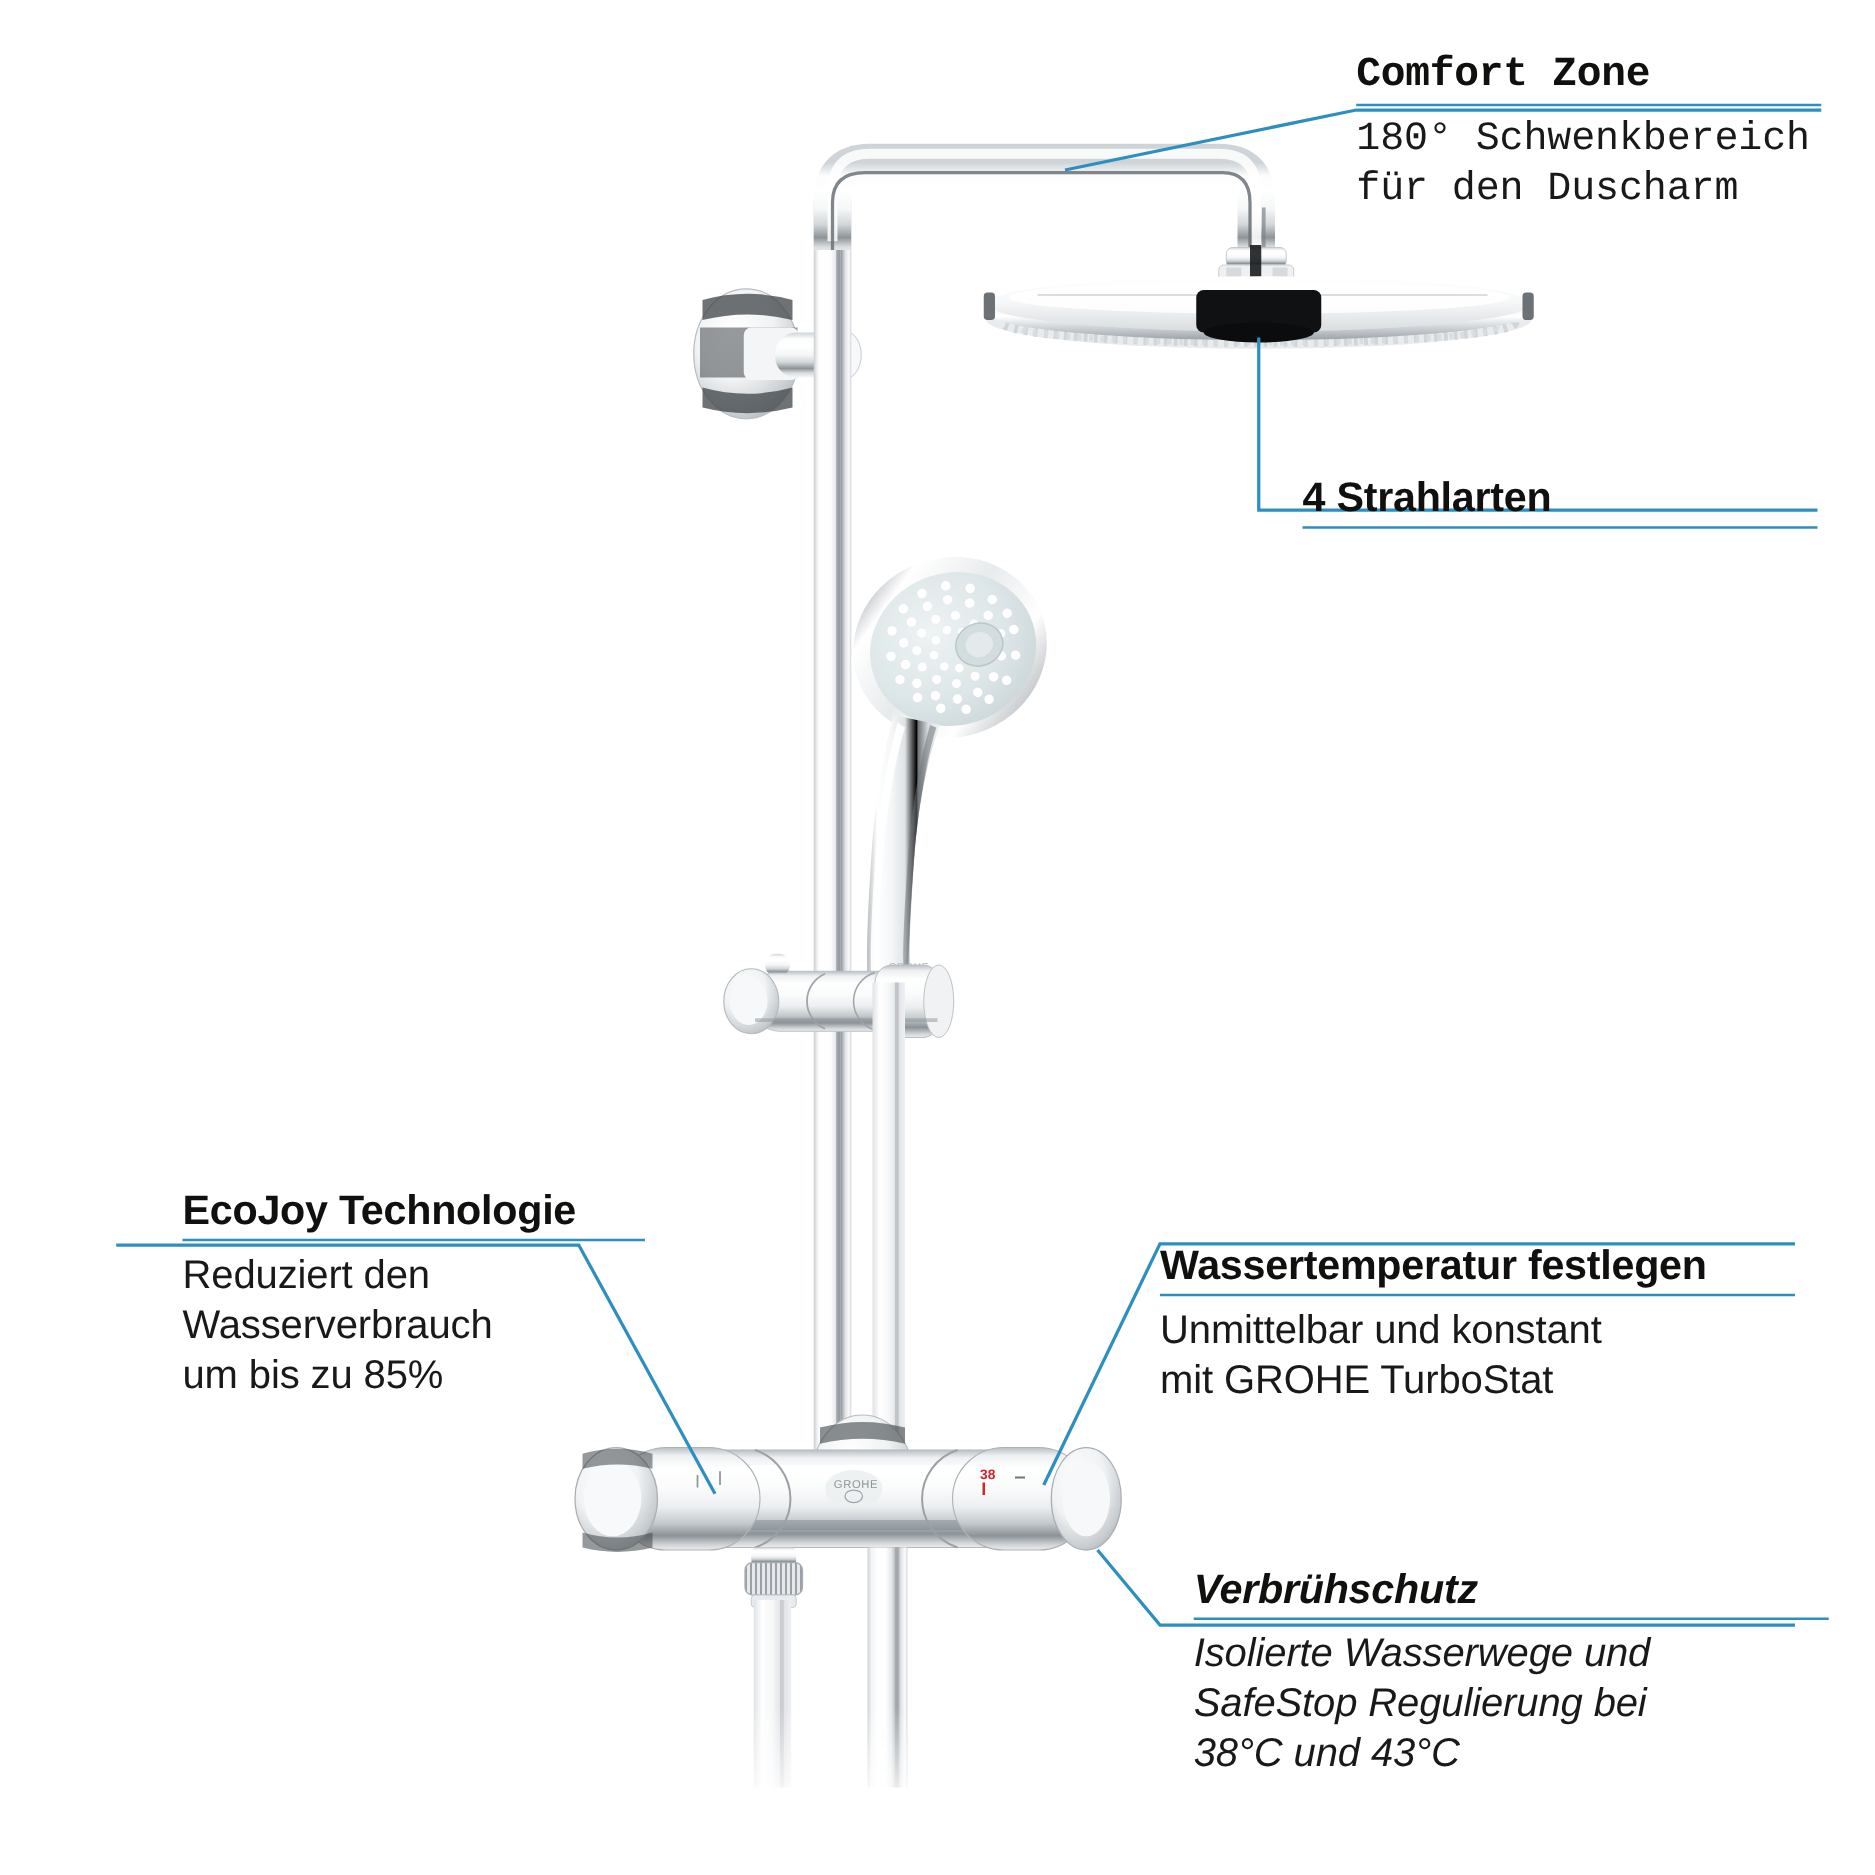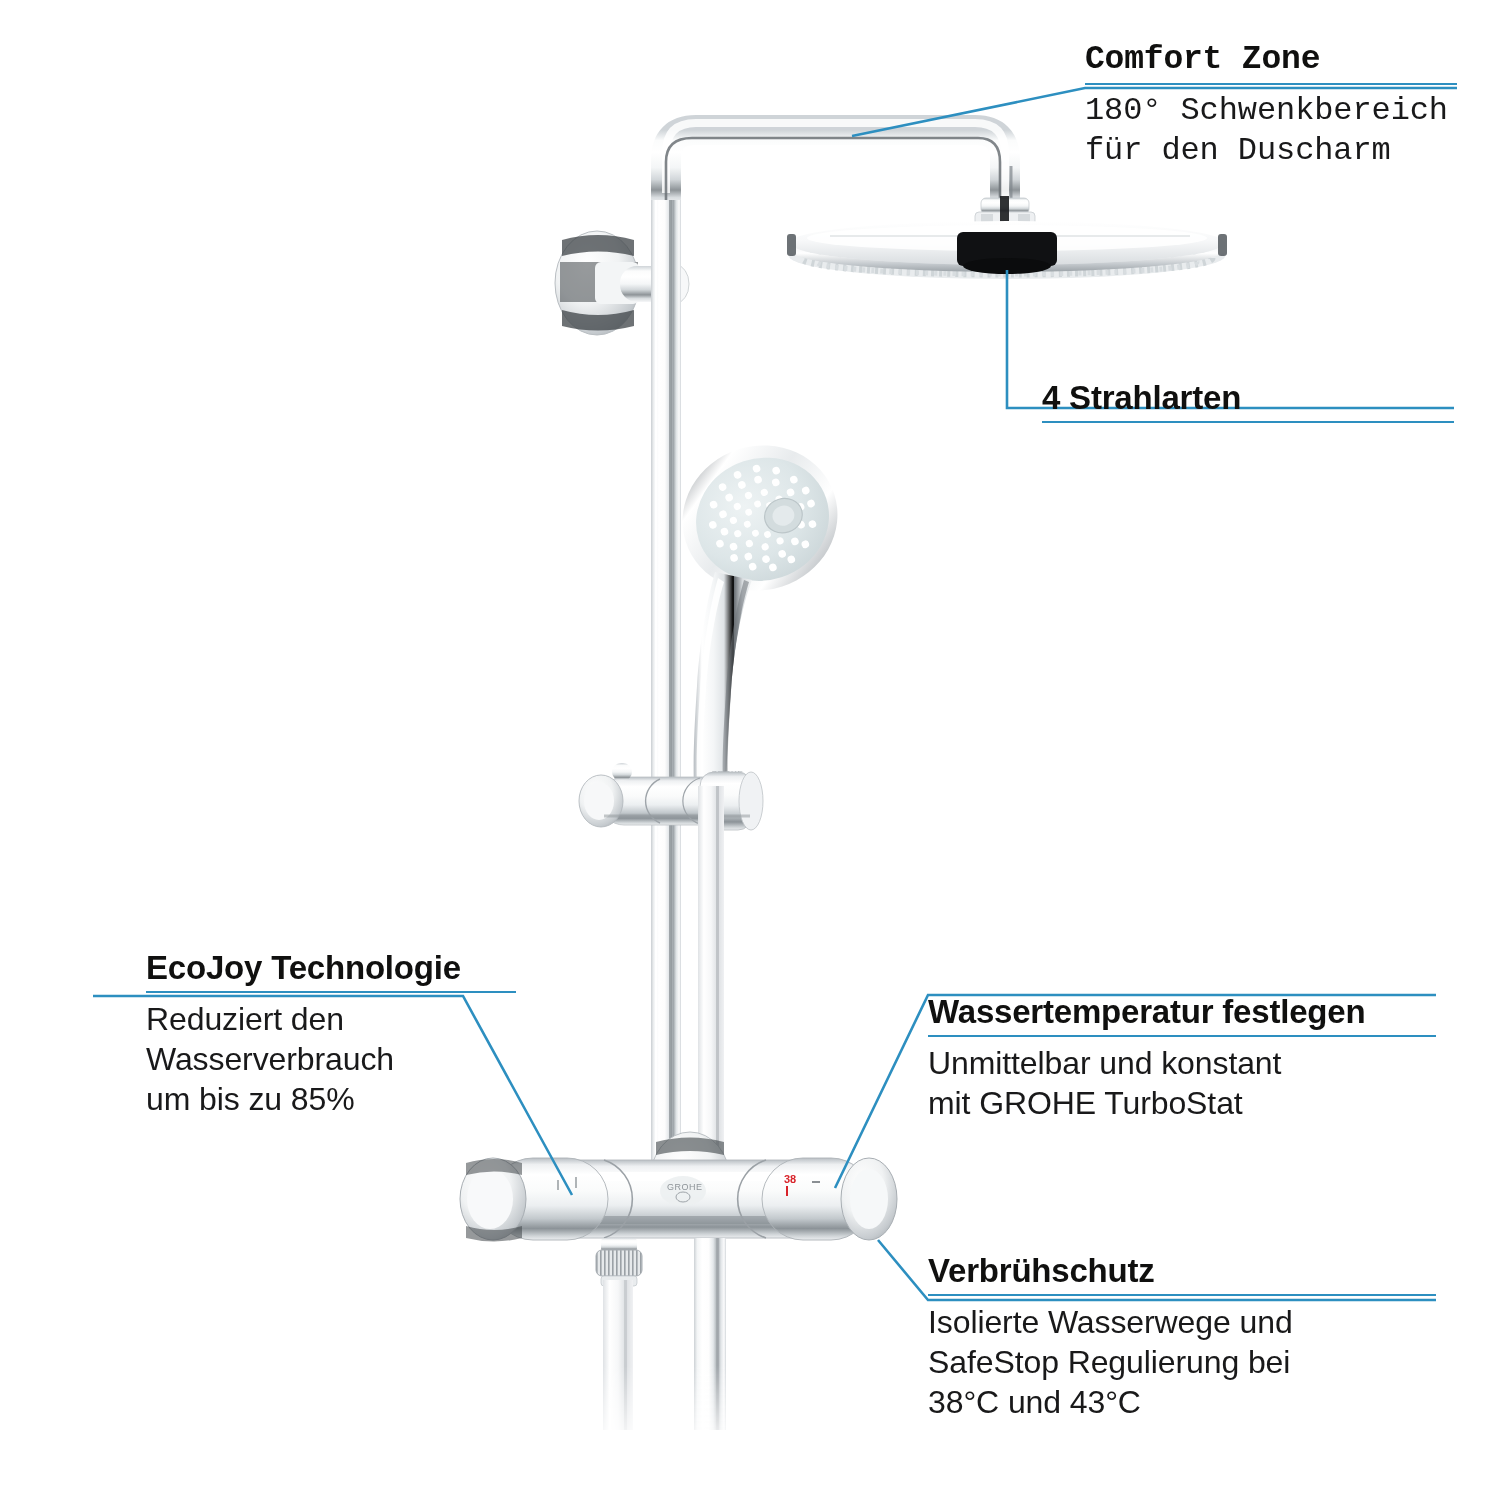--- a/index.html
+++ b/index.html
@@ -48,21 +48,21 @@
     color: #19191a;
     margin: 6px 0 0 0;
     letter-spacing: -0.1px;
   }
   .callout-body div { white-space: nowrap; }
 
   #cal-comfort    { left: 1085px; top: 42px;  width: 372px; font-family: Liberation Mono, monospace; }
   #cal-strahl     { left: 1042px; top: 380px; width: 412px; }
   #cal-eco        { left: 111px;   top: 950px; width: 370px; margin-left: 35px; }
   #cal-temp       { left: 928px;  top: 994px; width: 508px; }
-  #cal-verbruh    { left: 928px;  top: 1253px; width: 508px; }
+  #cal-verbruh    { left: 955px;  top: 1253px; width: 508px; font-style: italic; }
 
   #cal-comfort .callout-rule { margin-left: 0; }
 </style>
 </head>
 <body>
 
 <div id="canvas">
 
   <svg id="artwork" viewBox="0 0 1500 1500">
     <defs>

